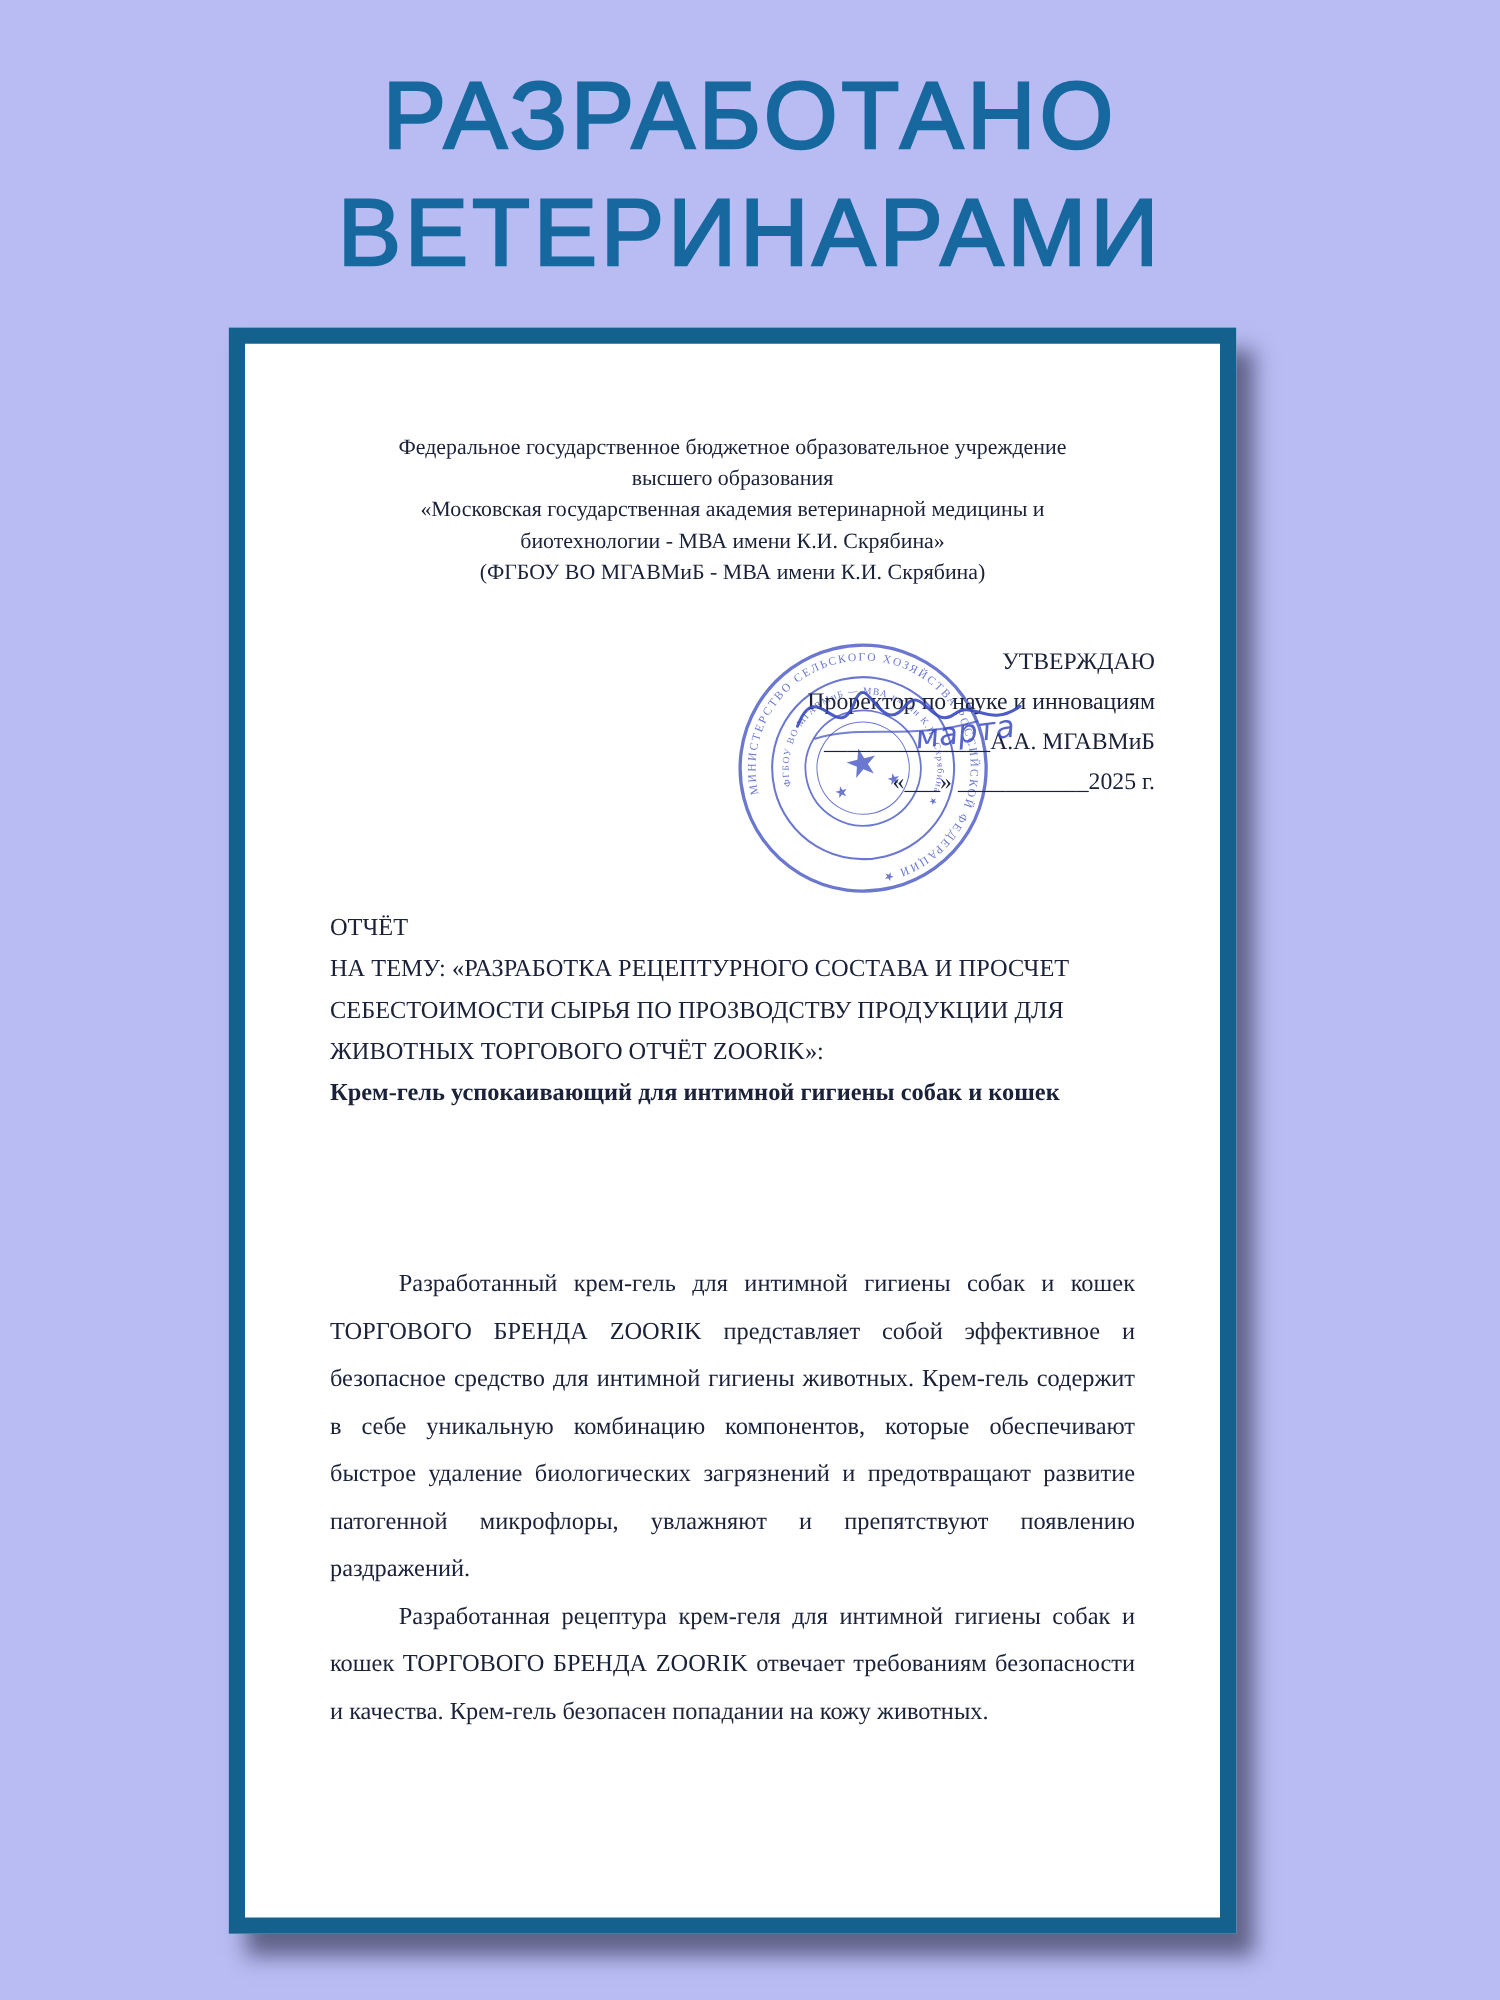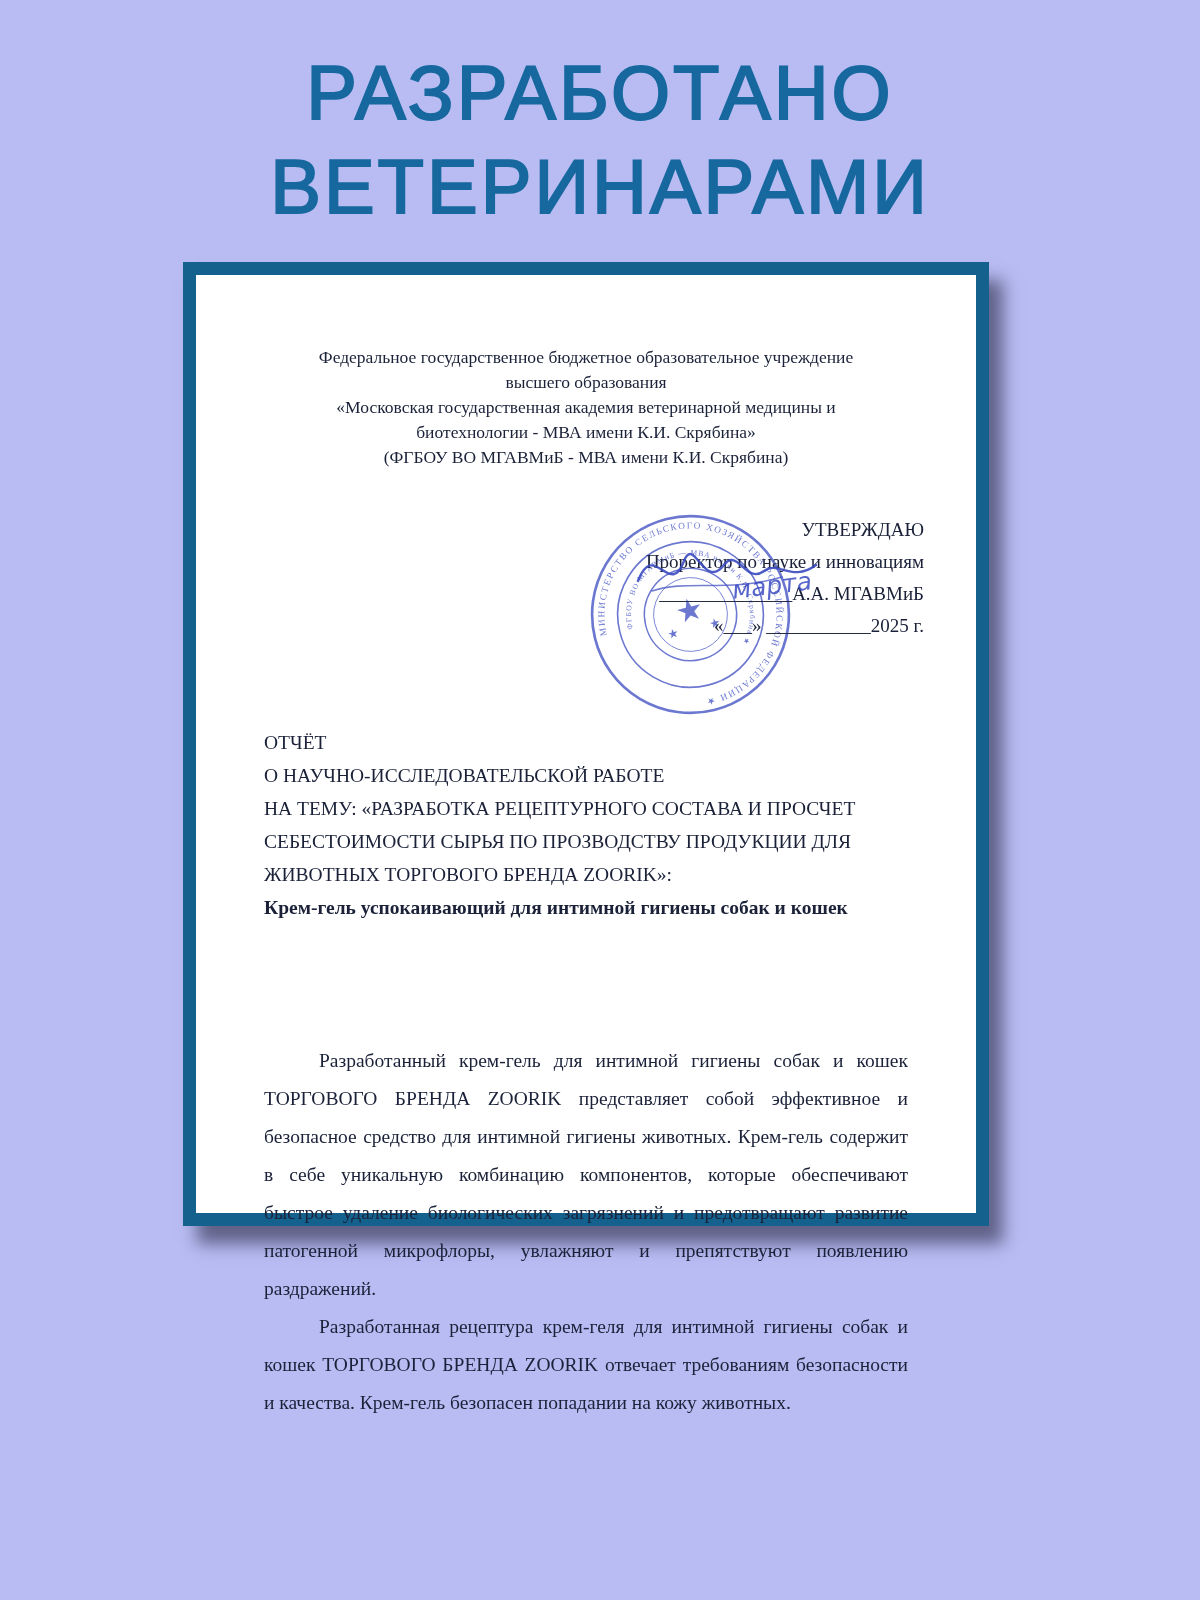--- a/index.html
+++ b/index.html
@@ -28,21 +28,21 @@
     letter-spacing: 3px;
     -webkit-text-stroke: 2px #16689e;
   }
 
   
   .doc {
     position: absolute;
     left: 183px;
     top: 262px;
     width: 806px;
-    height: 964px;
+    height: 1285px;
     box-sizing: border-box;
     background: #ffffff;
     border: 13px solid #15618e;
     box-shadow: 14px 18px 16px rgba(23, 23, 50, 0.55);
   }
   .doc-inner {
     position: relative;
     width: 100%;
     height: 100%;
     box-sizing: border-box;
@@ -178,24 +178,23 @@
 
     <svg class="sig-squiggle" viewBox="0 0 190 75">
       <path d="M6,48 C22,6 38,66 52,28 C62,2 72,58 92,32 C106,14 114,52 132,38 C146,27 160,50 184,32" fill="none" stroke="#3a4ac0" stroke-width="2.4" stroke-linecap="round" opacity="0.9"></path>
       <path d="M20,58 C55,46 95,60 150,44" fill="none" stroke="#3a4ac0" stroke-width="1.6" stroke-linecap="round" opacity="0.7"></path>
     </svg>
 
     <div class="handwriting">марта</div>
 
     <div class="report-title">
       <div>ОТЧЁТ</div>
-      <div>О НАУЧНО-ИССЛЕДОВАТЕЛЬСКОЙ РАБОТЕ</div>
       <div>НА ТЕМУ: «РАЗРАБОТКА РЕЦЕПТУРНОГО СОСТАВА И ПРОСЧЕТ</div>
       <div>СЕБЕСТОИМОСТИ СЫРЬЯ ПО ПРОЗВОДСТВУ ПРОДУКЦИИ ДЛЯ</div>
-      <div>ЖИВОТНЫХ ТОРГОВОГО БРЕНДА ZOORIK»:</div>
+      <div>ЖИВОТНЫХ ТОРГОВОГО ОТЧЁТ ZOORIK»:</div>
       <div class="report-subtitle">Крем-гель успокаивающий для интимной гигиены собак и кошек</div>
     </div>
 
     <div class="body-text">
       <p>Разработанный крем-гель для интимной гигиены собак и кошек ТОРГОВОГО БРЕНДА ZOORIK представляет собой эффективное и безопасное средство для интимной гигиены животных. Крем-гель содержит в себе уникальную комбинацию компонентов, которые обеспечивают быстрое удаление биологических загрязнений и предотвращают развитие патогенной микрофлоры, увлажняют и препятствуют появлению раздражений.</p>
       <p>Разработанная рецептура крем-геля для интимной гигиены собак и кошек ТОРГОВОГО БРЕНДА ZOORIK отвечает требованиям безопасности и качества. Крем-гель безопасен попадании на кожу животных.</p>
     </div>
 
   </div>
 </div>

